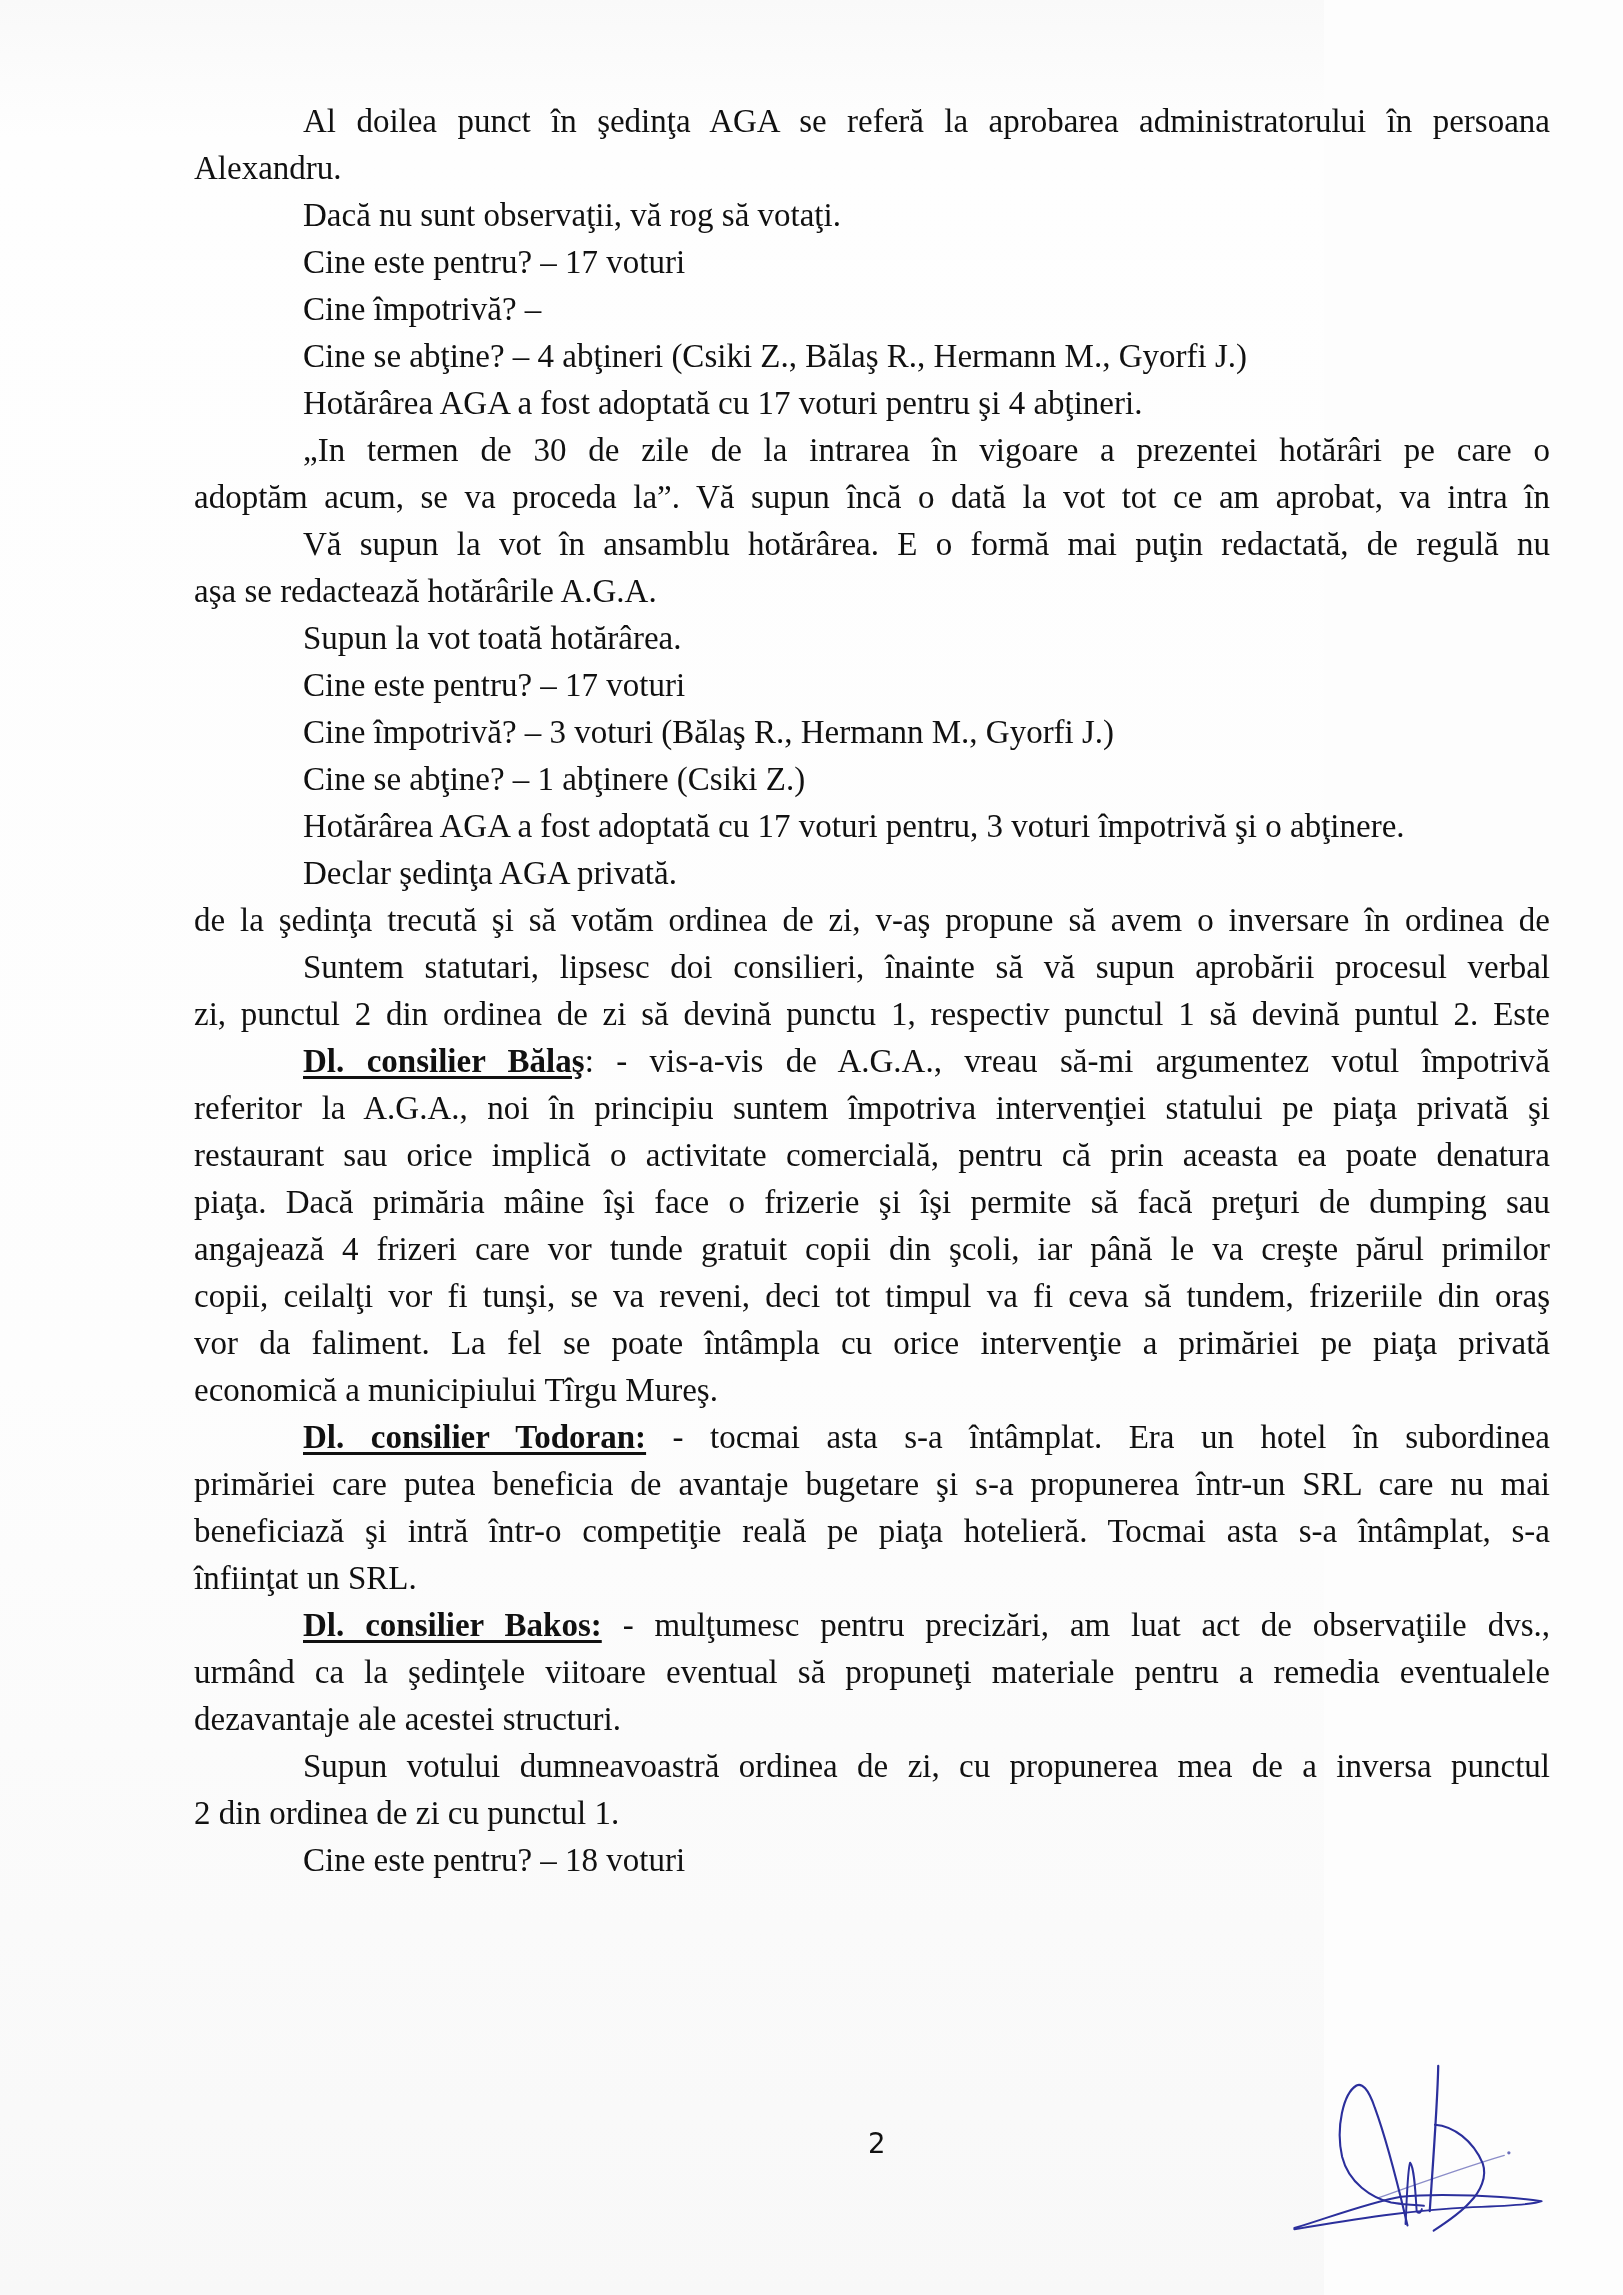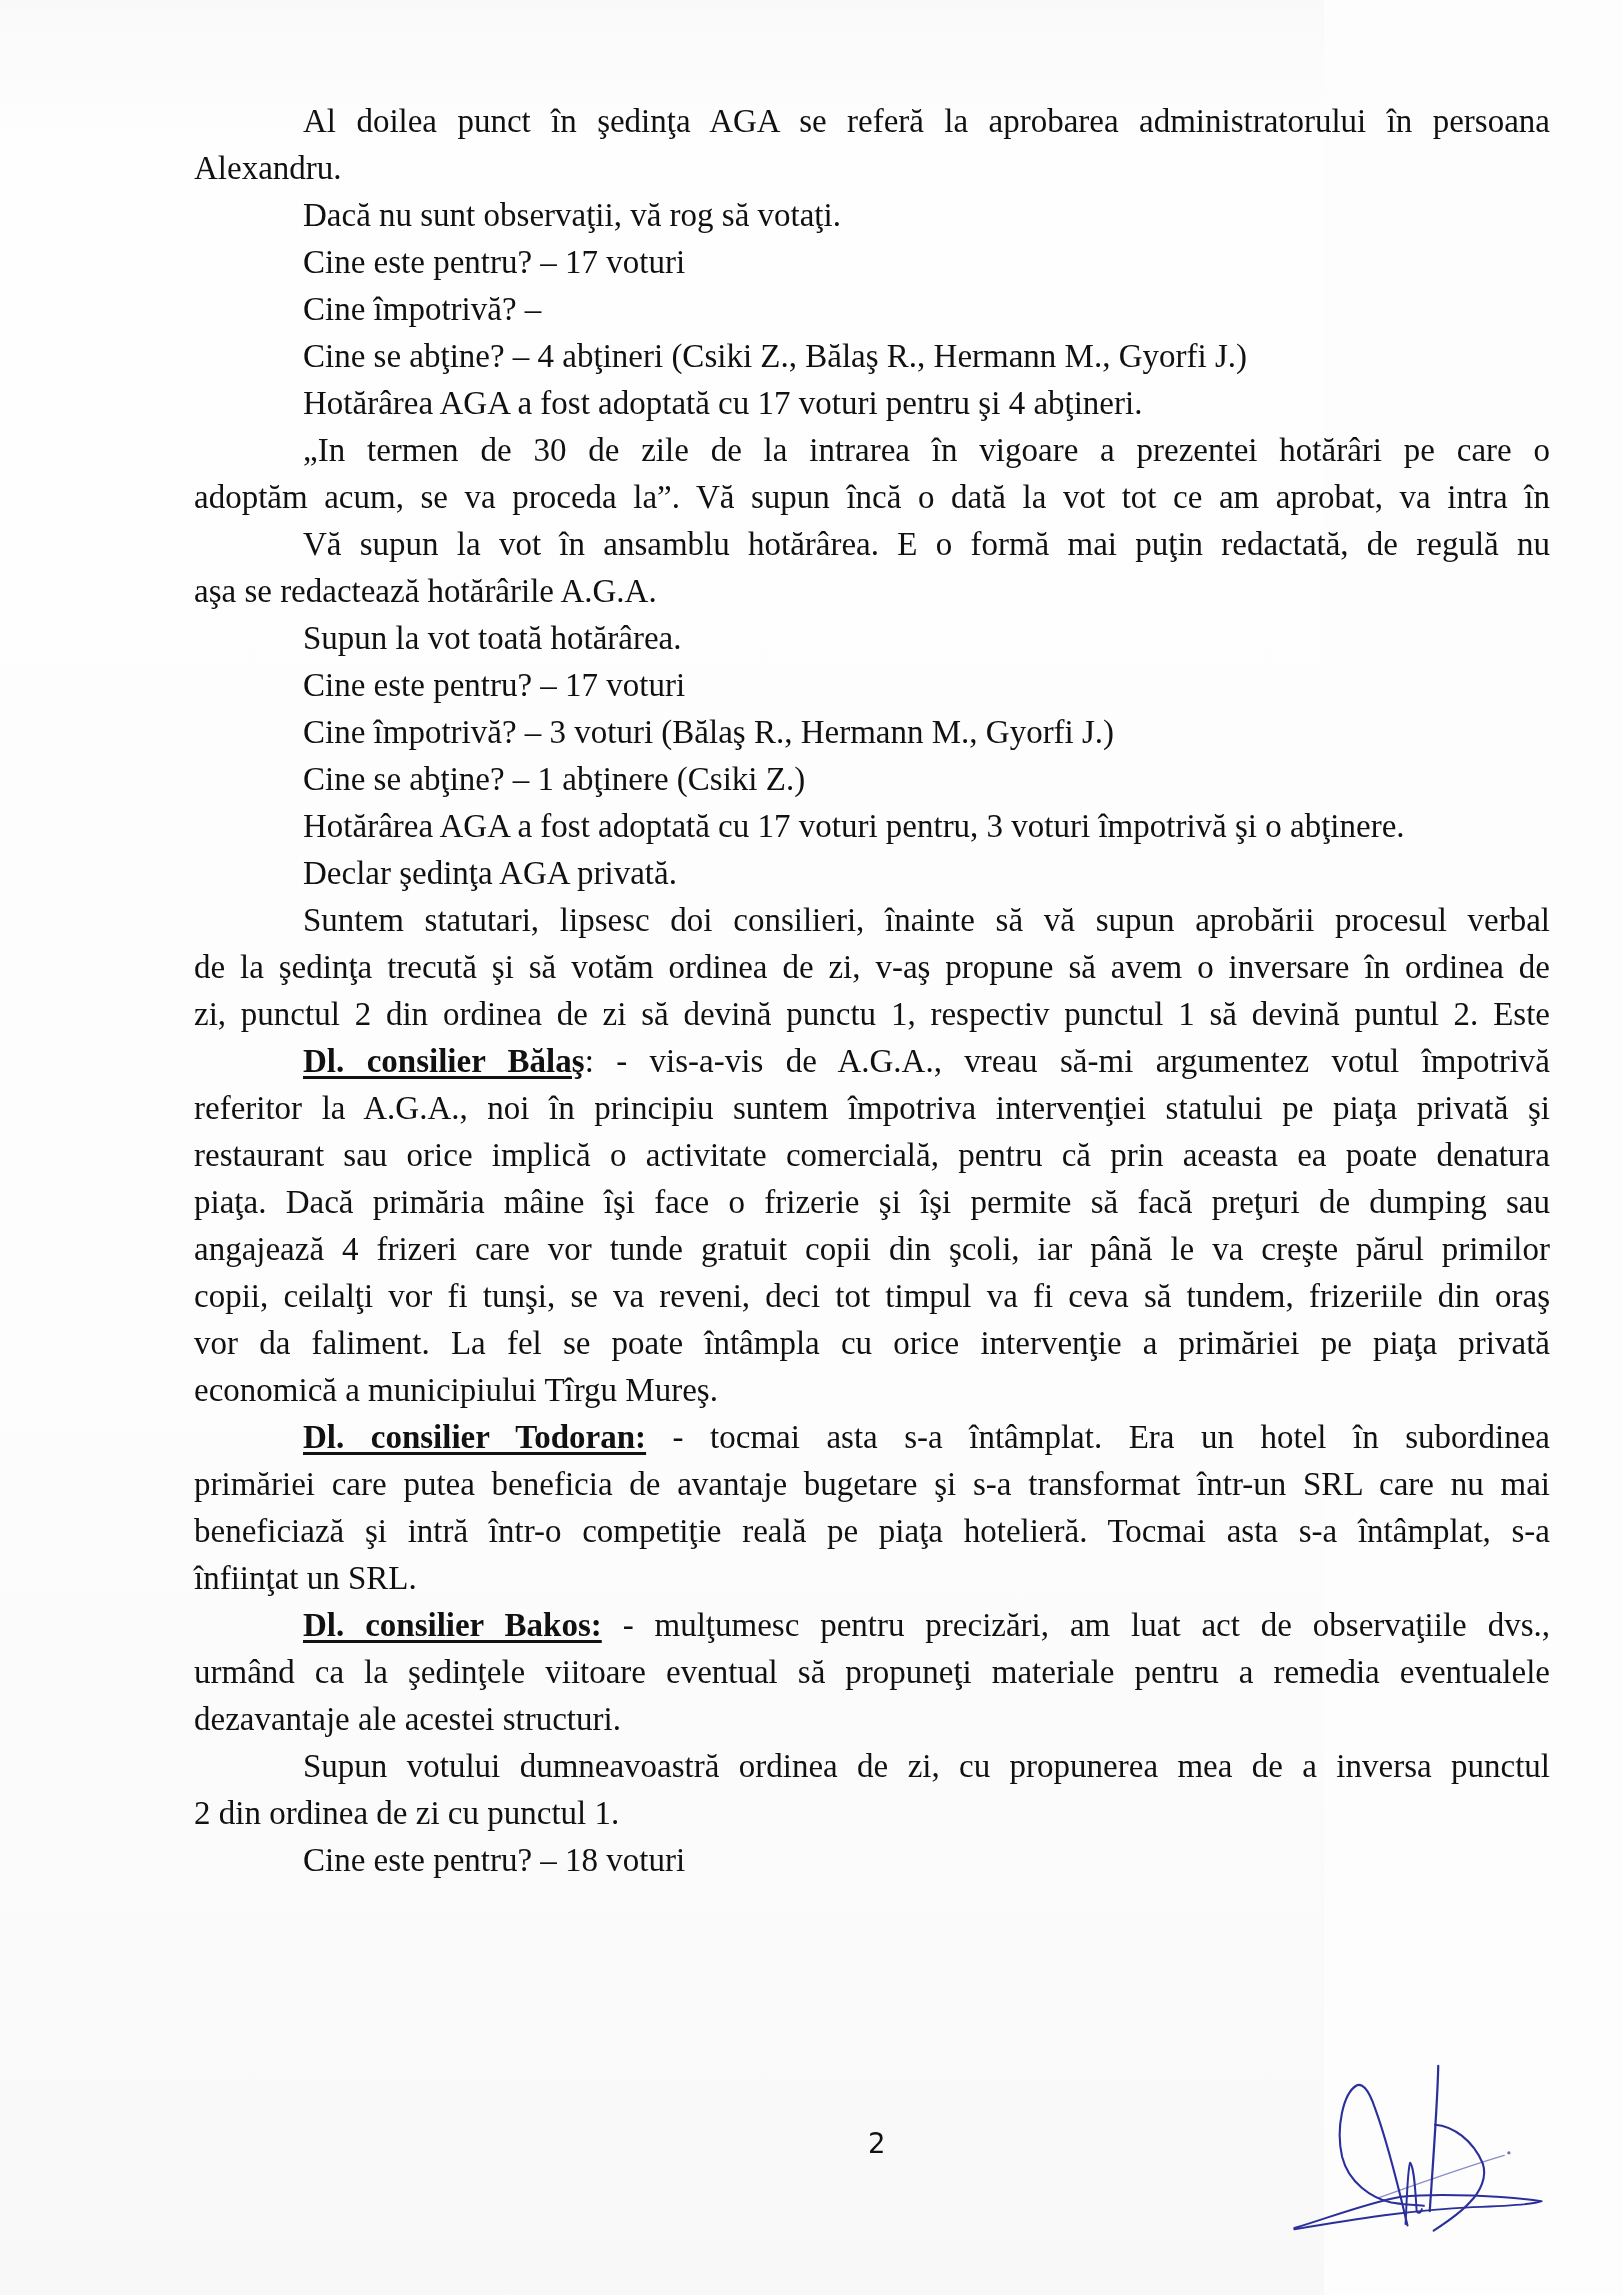--- a/index.html
+++ b/index.html
@@ -82,33 +82,33 @@
       <div class="line indent justify"><span>„In termen de 30 de zile de la intrarea în vigoare a prezentei hotărâri pe care o</span></div>
       <div class="line justify"><span>adoptăm acum, se va proceda la”. Vă supun încă o dată la vot tot ce am aprobat, va intra în</span></div>
       <div class="line indent justify"><span>Vă supun la vot în ansamblu hotărârea. E o formă mai puţin redactată, de regulă nu</span></div>
       <div class="line"><span>aşa se redactează hotărârile A.G.A.</span></div>
       <div class="line indent"><span>Supun la vot toată hotărârea.</span></div>
       <div class="line indent"><span>Cine este pentru? – 17 voturi</span></div>
       <div class="line indent"><span>Cine împotrivă? – 3 voturi (Bălaş R., Hermann M., Gyorfi J.)</span></div>
       <div class="line indent"><span>Cine se abţine? – 1 abţinere (Csiki Z.)</span></div>
       <div class="line indent"><span>Hotărârea AGA a fost adoptată cu 17 voturi pentru, 3 voturi împotrivă şi o abţinere.</span></div>
       <div class="line indent"><span>Declar şedinţa AGA privată.</span></div>
+      <div class="line justify"><span>de la şedinţa trecută şi să votăm ordinea de zi, v-aş propune să avem o inversare în ordinea de</span></div>
       <div class="line indent justify"><span>Suntem statutari, lipsesc doi consilieri, înainte să vă supun aprobării procesul verbal</span></div>
-      <div class="line justify"><span>de la şedinţa trecută şi să votăm ordinea de zi, v-aş propune să avem o inversare în ordinea de</span></div>
       <div class="line justify"><span>zi, punctul 2 din ordinea de zi să devină punctu 1, respectiv punctul 1 să devină puntul 2. Este</span></div>
       <div class="line indent justify"><span class="speaker">Dl. consilier Bălaş</span><span>: - vis-a-vis de A.G.A., vreau să-mi argumentez votul împotrivă</span></div>
       <div class="line justify"><span>referitor la A.G.A., noi în principiu suntem împotriva intervenţiei statului pe piaţa privată şi</span></div>
       <div class="line justify"><span>restaurant sau orice implică o activitate comercială, pentru că prin aceasta ea poate denatura</span></div>
       <div class="line justify"><span>piaţa. Dacă primăria mâine îşi face o frizerie şi îşi permite să facă preţuri de dumping sau</span></div>
       <div class="line justify"><span>angajează 4 frizeri care vor tunde gratuit copii din şcoli, iar până le va creşte părul primilor</span></div>
       <div class="line justify"><span>copii, ceilalţi vor fi tunşi, se va reveni, deci tot timpul va fi ceva să tundem, frizeriile din oraş</span></div>
       <div class="line justify"><span>vor da faliment. La fel se poate întâmpla cu orice intervenţie a primăriei pe piaţa privată</span></div>
       <div class="line"><span>economică a municipiului Tîrgu Mureş.</span></div>
       <div class="line indent justify"><span class="speaker">Dl. consilier Todoran:</span><span> - tocmai asta s-a întâmplat. Era un hotel în subordinea</span></div>
-      <div class="line justify"><span>primăriei care putea beneficia de avantaje bugetare şi s-a transformat într-un SRL care nu mai</span></div>
+      <div class="line justify"><span>primăriei care putea beneficia de avantaje bugetare şi s-a propunerea într-un SRL care nu mai</span></div>
       <div class="line justify"><span>beneficiază şi intră într-o competiţie reală pe piaţa hotelieră. Tocmai asta s-a întâmplat, s-a</span></div>
       <div class="line"><span>înfiinţat un SRL.</span></div>
       <div class="line indent justify"><span class="speaker">Dl. consilier Bakos:</span><span> - mulţumesc pentru precizări, am luat act de observaţiile dvs.,</span></div>
       <div class="line justify"><span>urmând ca la şedinţele viitoare eventual să propuneţi materiale pentru a  remedia eventualele</span></div>
       <div class="line"><span>dezavantaje ale acestei structuri.</span></div>
       <div class="line indent justify"><span>Supun votului dumneavoastră ordinea de zi, cu propunerea mea de a inversa punctul</span></div>
       <div class="line"><span>2 din ordinea de zi cu punctul 1.</span></div>
       <div class="line indent"><span>Cine este pentru? – 18 voturi</span></div>
     </div>
 

